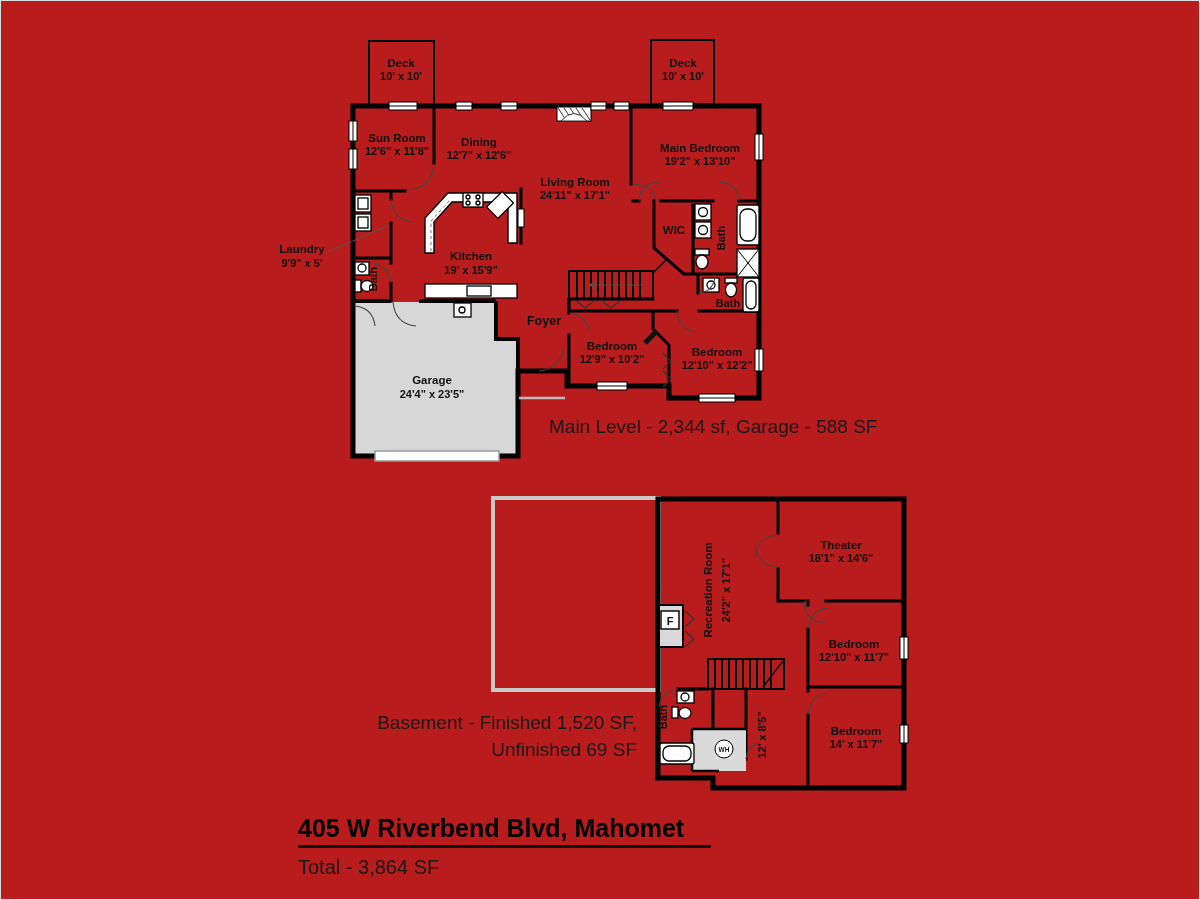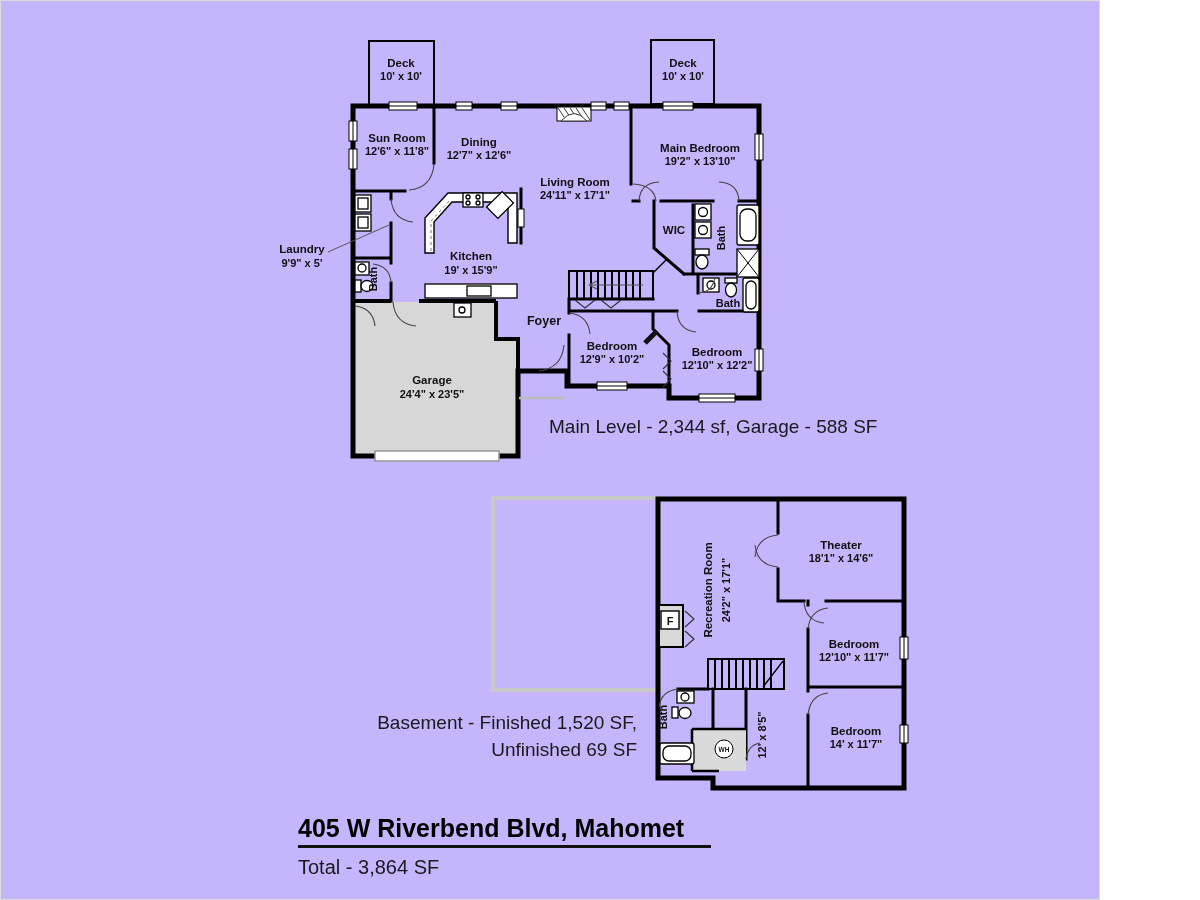--- a/index.html
+++ b/index.html
@@ -1,17 +1,17 @@
 <!DOCTYPE html>
 <html><head>
 <meta charset="utf-8">
 <style>
   html,body{margin:0;padding:0;background:#fff;}
   .page{
-    width:1100px;height:900px;position:relative;background:#c4b5fd;
+    width:1200px;height:900px;position:relative;background:#b91c1c;
     border:1px solid #dcdcdc;box-sizing:border-box;
     font-family:"Liberation Sans",sans-serif;
   }
   svg{display:block;}
   text{fill:#111;}
   .room-name{font-size:11.5px;font-weight:bold;}
   .room-dims{font-size:11px;font-weight:bold;}
   .small-label{font-size:11px;font-weight:bold;}
   .foyer-label{font-size:12.5px;font-weight:bold;}
   .wh-label{font-size:6.5px;font-weight:bold;}

